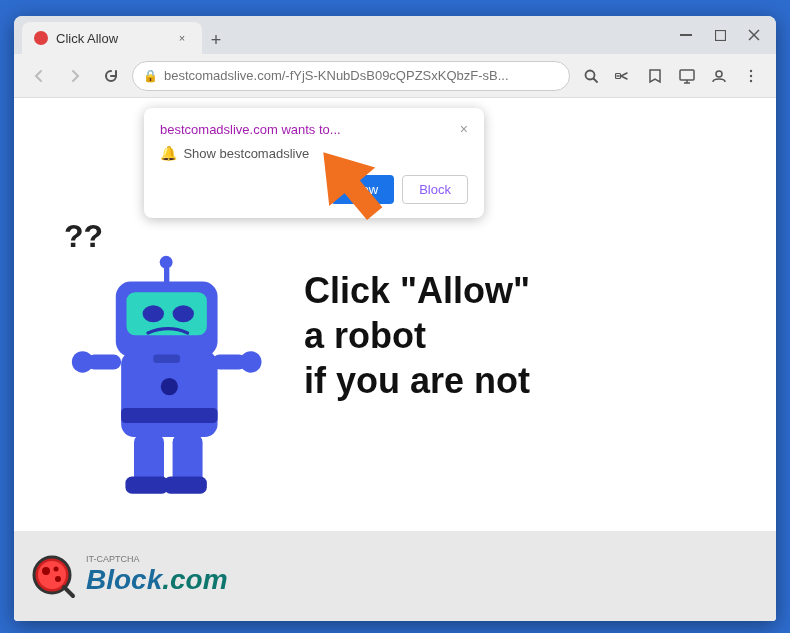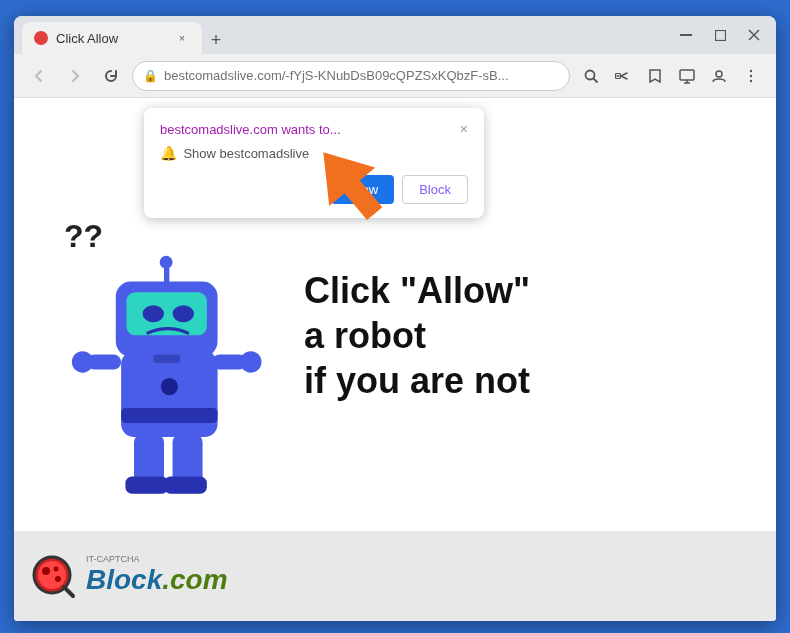--- a/index.html
+++ b/index.html
@@ -336,21 +336,21 @@
     }
 
     .pcrisk-text {
       font-size: 28px;
       font-weight: bold;
       color: #1a6b9c;
       font-style: italic;
     }
 
     .pcrisk-dot-com {
-      color: #4d7c0f;
+      color: #0f766e;
     }
 
     .itcaptcha-label {
       font-size: 9px;
       color: #777;
       margin-top: -2px;
     }
   </style>
 </head>
 <body>

